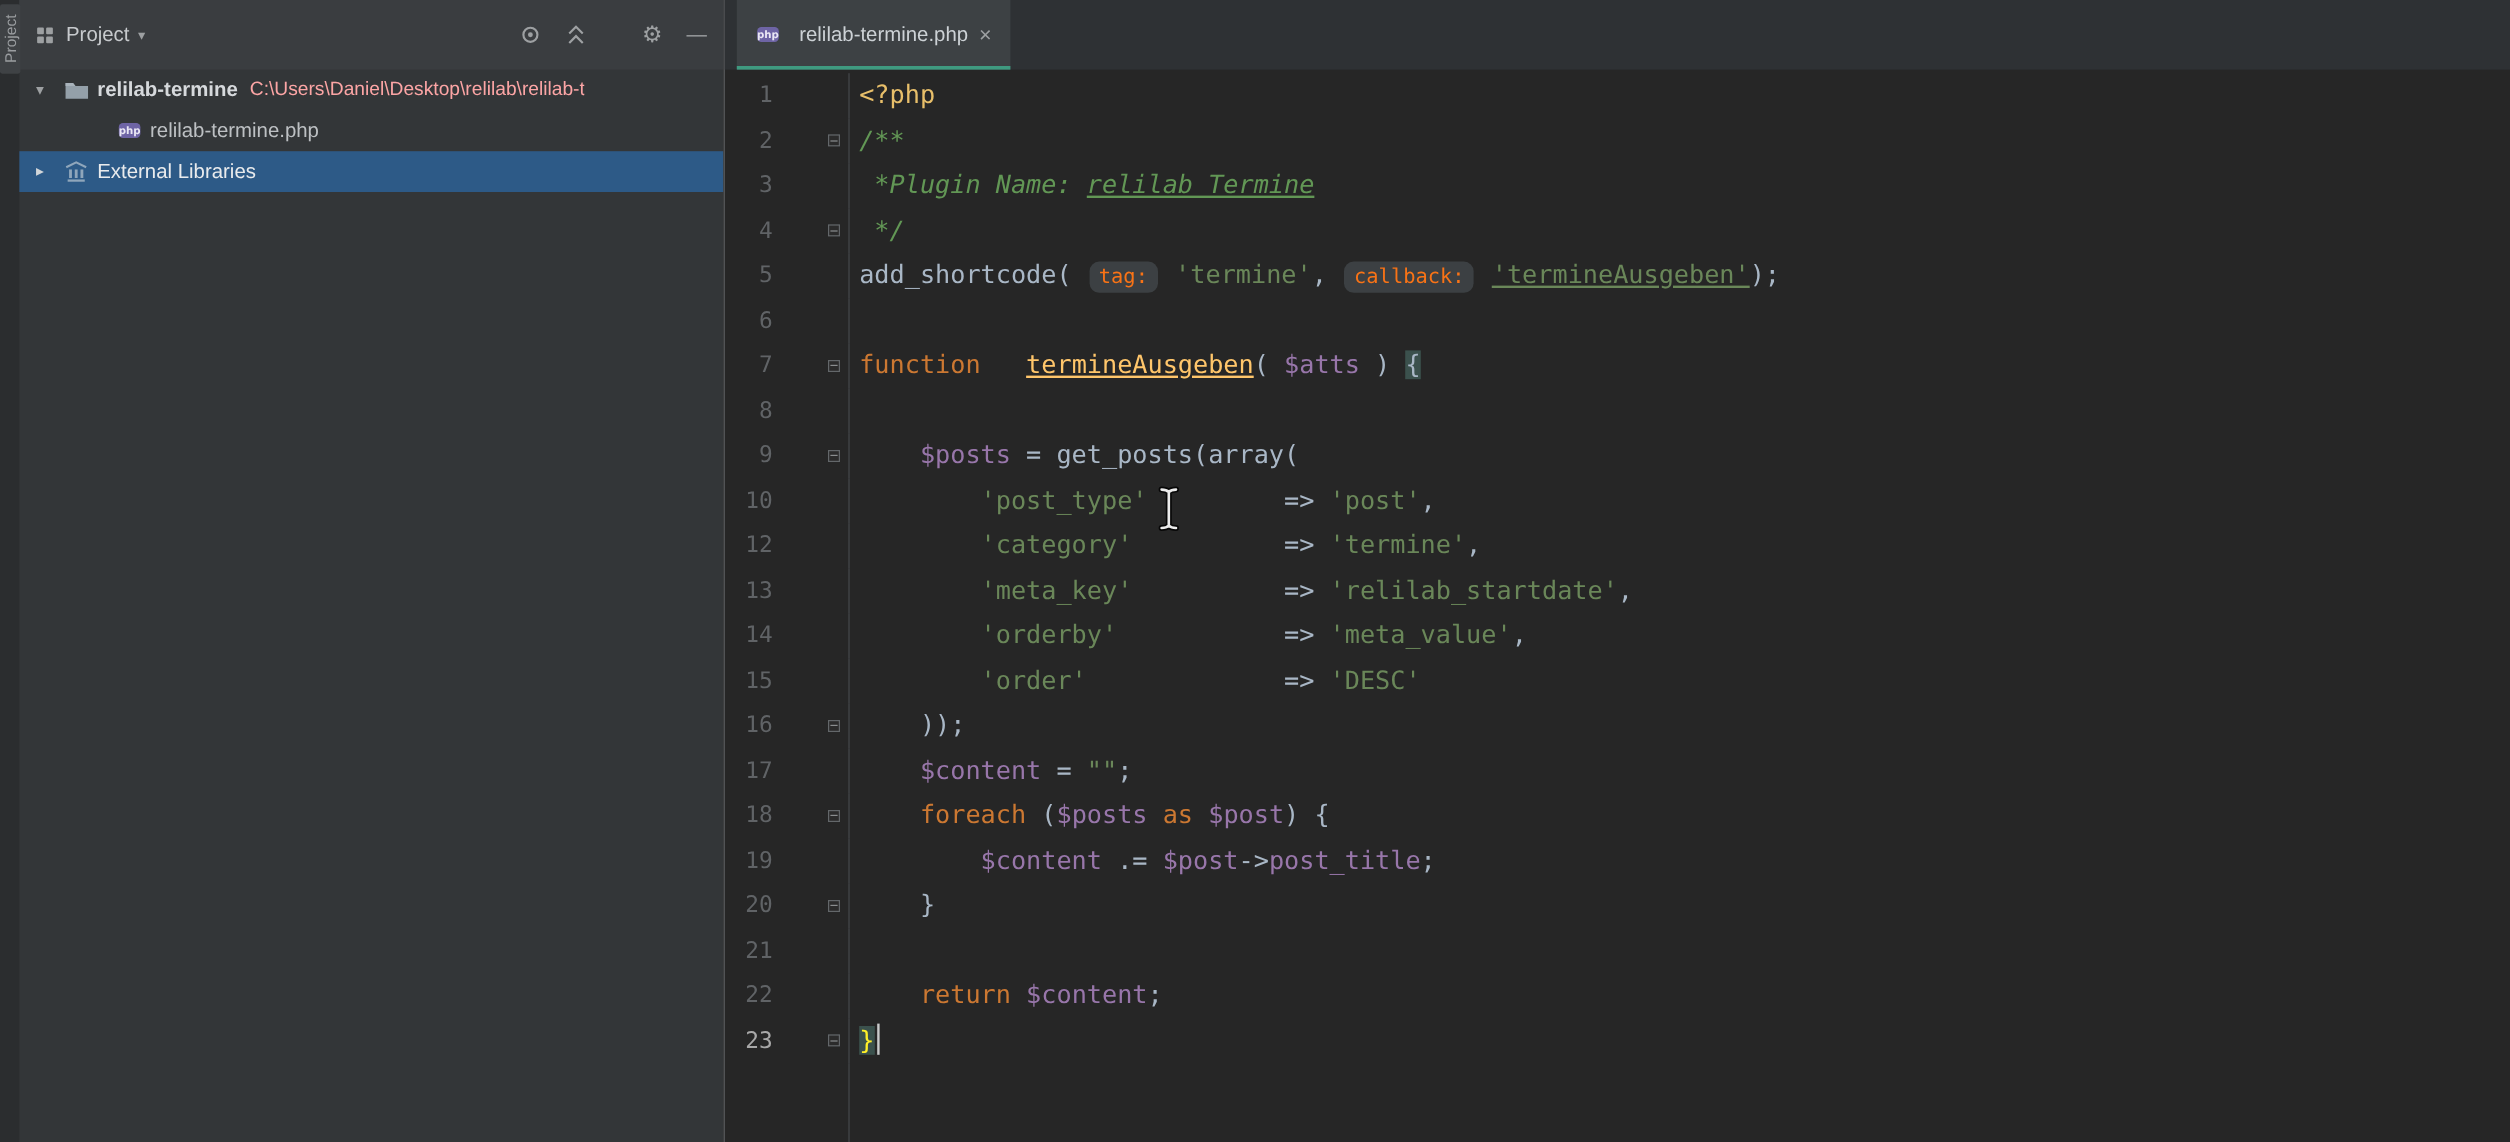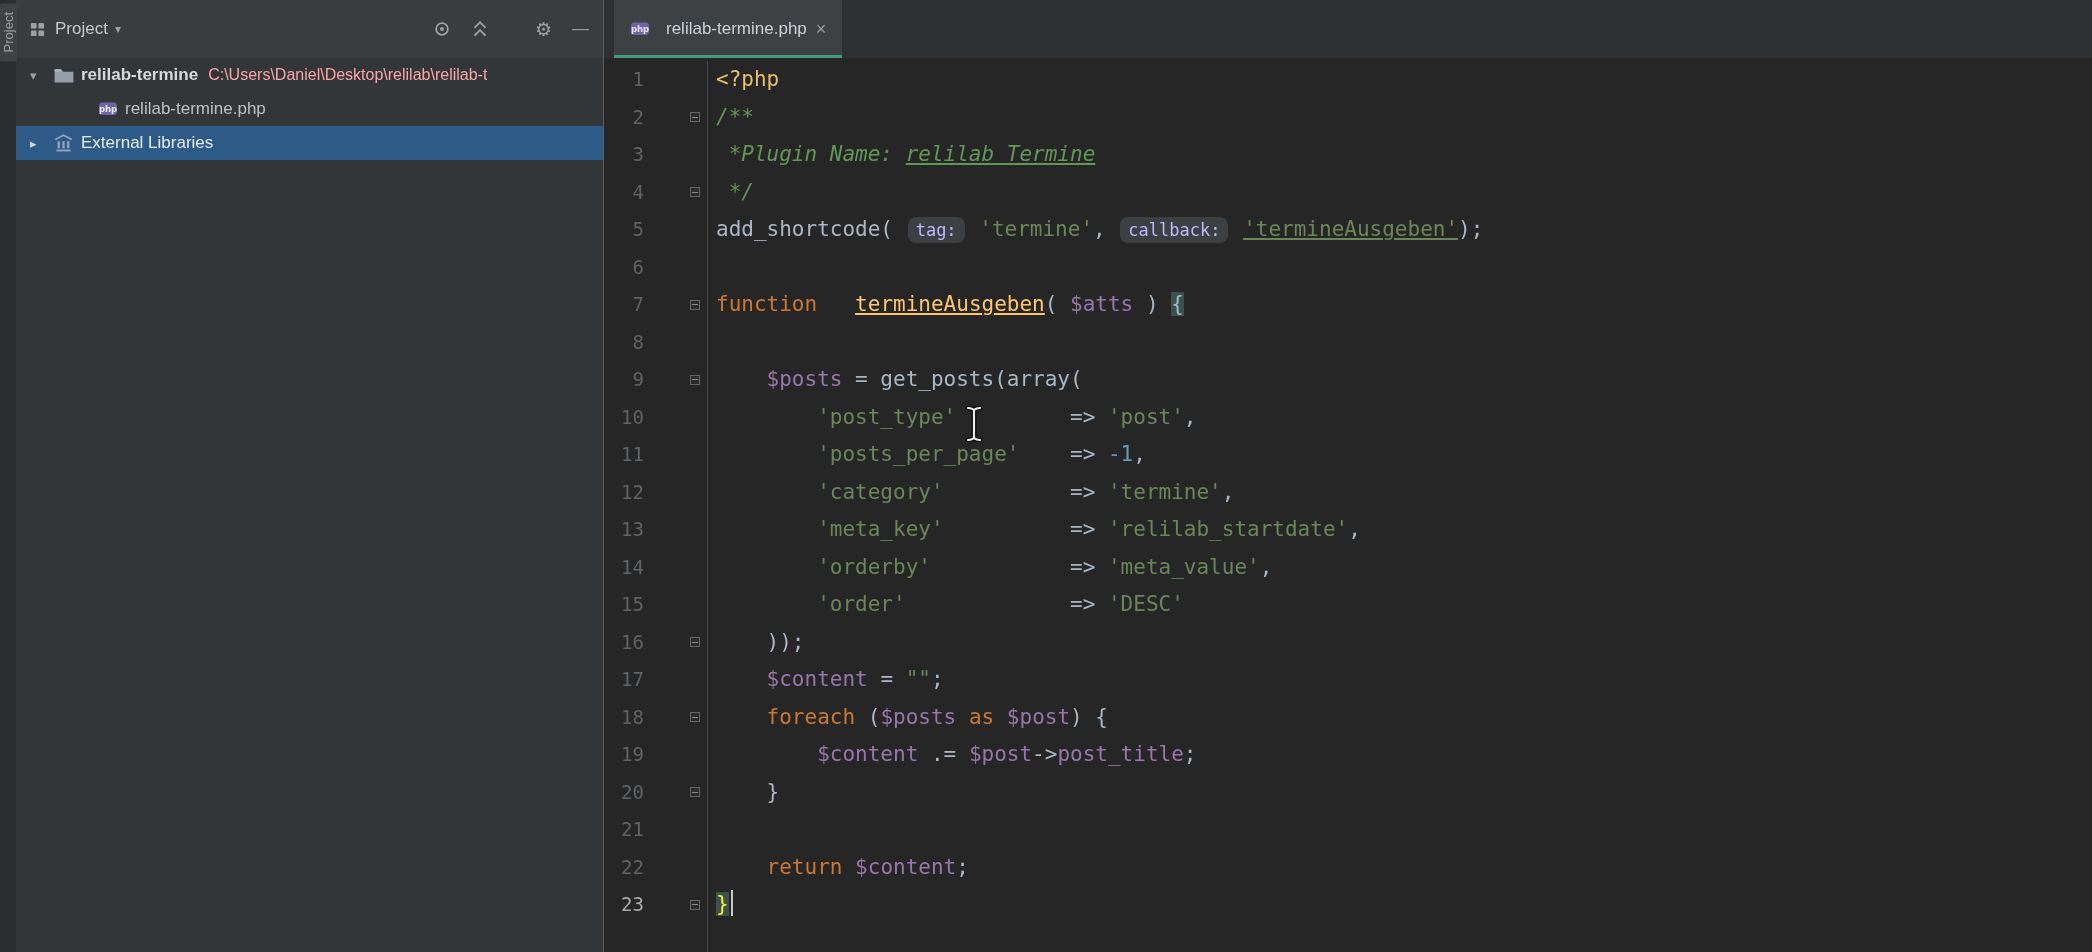--- a/index.html
+++ b/index.html
@@ -137,21 +137,21 @@
   .tok-d  { color: #a9b7c6; margin-top: 32px; }
   .tok-k  { color: #cc7832; }
   .tok-s  { color: #6a8759; }
   .tok-u  { text-decoration: underline; }
   .tok-fn { color: #ffc66b; text-decoration: underline; }
   .tok-v  { color: #9876aa; }
   .tok-n  { color: #6897bb; }
   .tok-c  { color: #629755; font-style: italic; }
   .tok-t  { color: #e8bf6a; margin-top: 40px; }
   .tok-i  {
-    background: #3c4043; color: #c4b5fd;
+    background: #3c4043; color: #f97316;
     border-radius: 8px; padding: 3px 8px; margin: 0 2px;
     font-size: 17px;
   }
   .tok-bo { background: #3b514d; }
   .tok-bc { background: #3b514d; color: #ffef28; }
 
   .caret {
     display: inline-block; width: 2px; height: 26px;
     background: #c9cacb; vertical-align: -5px; margin-left: 2px;
   }
@@ -301,25 +301,20 @@
             <span class="fold-marker start"></span>
           </span>
           <span class="ct"><span class="tok-d">    </span><span class="tok-v">$posts</span><span class="tok-d"> = get_posts(array(</span></span>
         </div>
         <div class="code-line">
           <span class="ln">10</span>
           <span class="fold"></span>
           <span class="ct"><span class="tok-d">        </span><span class="tok-s">'post_type'</span><span class="tok-d">         =&gt; </span><span class="tok-s">'post'</span><span class="tok-d">,</span></span>
         </div>
         <div class="code-line">
-          <span class="ln">11</span>
-          <span class="fold"></span>
-          <span class="ct"><span class="tok-d">        </span><span class="tok-s">'posts_per_page'</span><span class="tok-d">    =&gt; </span><span class="tok-n">-1</span><span class="tok-d">,</span></span>
-        </div>
-        <div class="code-line">
           <span class="ln">12</span>
           <span class="fold"></span>
           <span class="ct"><span class="tok-d">        </span><span class="tok-s">'category'</span><span class="tok-d">          =&gt; </span><span class="tok-s">'termine'</span><span class="tok-d">,</span></span>
         </div>
         <div class="code-line">
           <span class="ln">13</span>
           <span class="fold"></span>
           <span class="ct"><span class="tok-d">        </span><span class="tok-s">'meta_key'</span><span class="tok-d">          =&gt; </span><span class="tok-s">'relilab_startdate'</span><span class="tok-d">,</span></span>
         </div>
         <div class="code-line">

